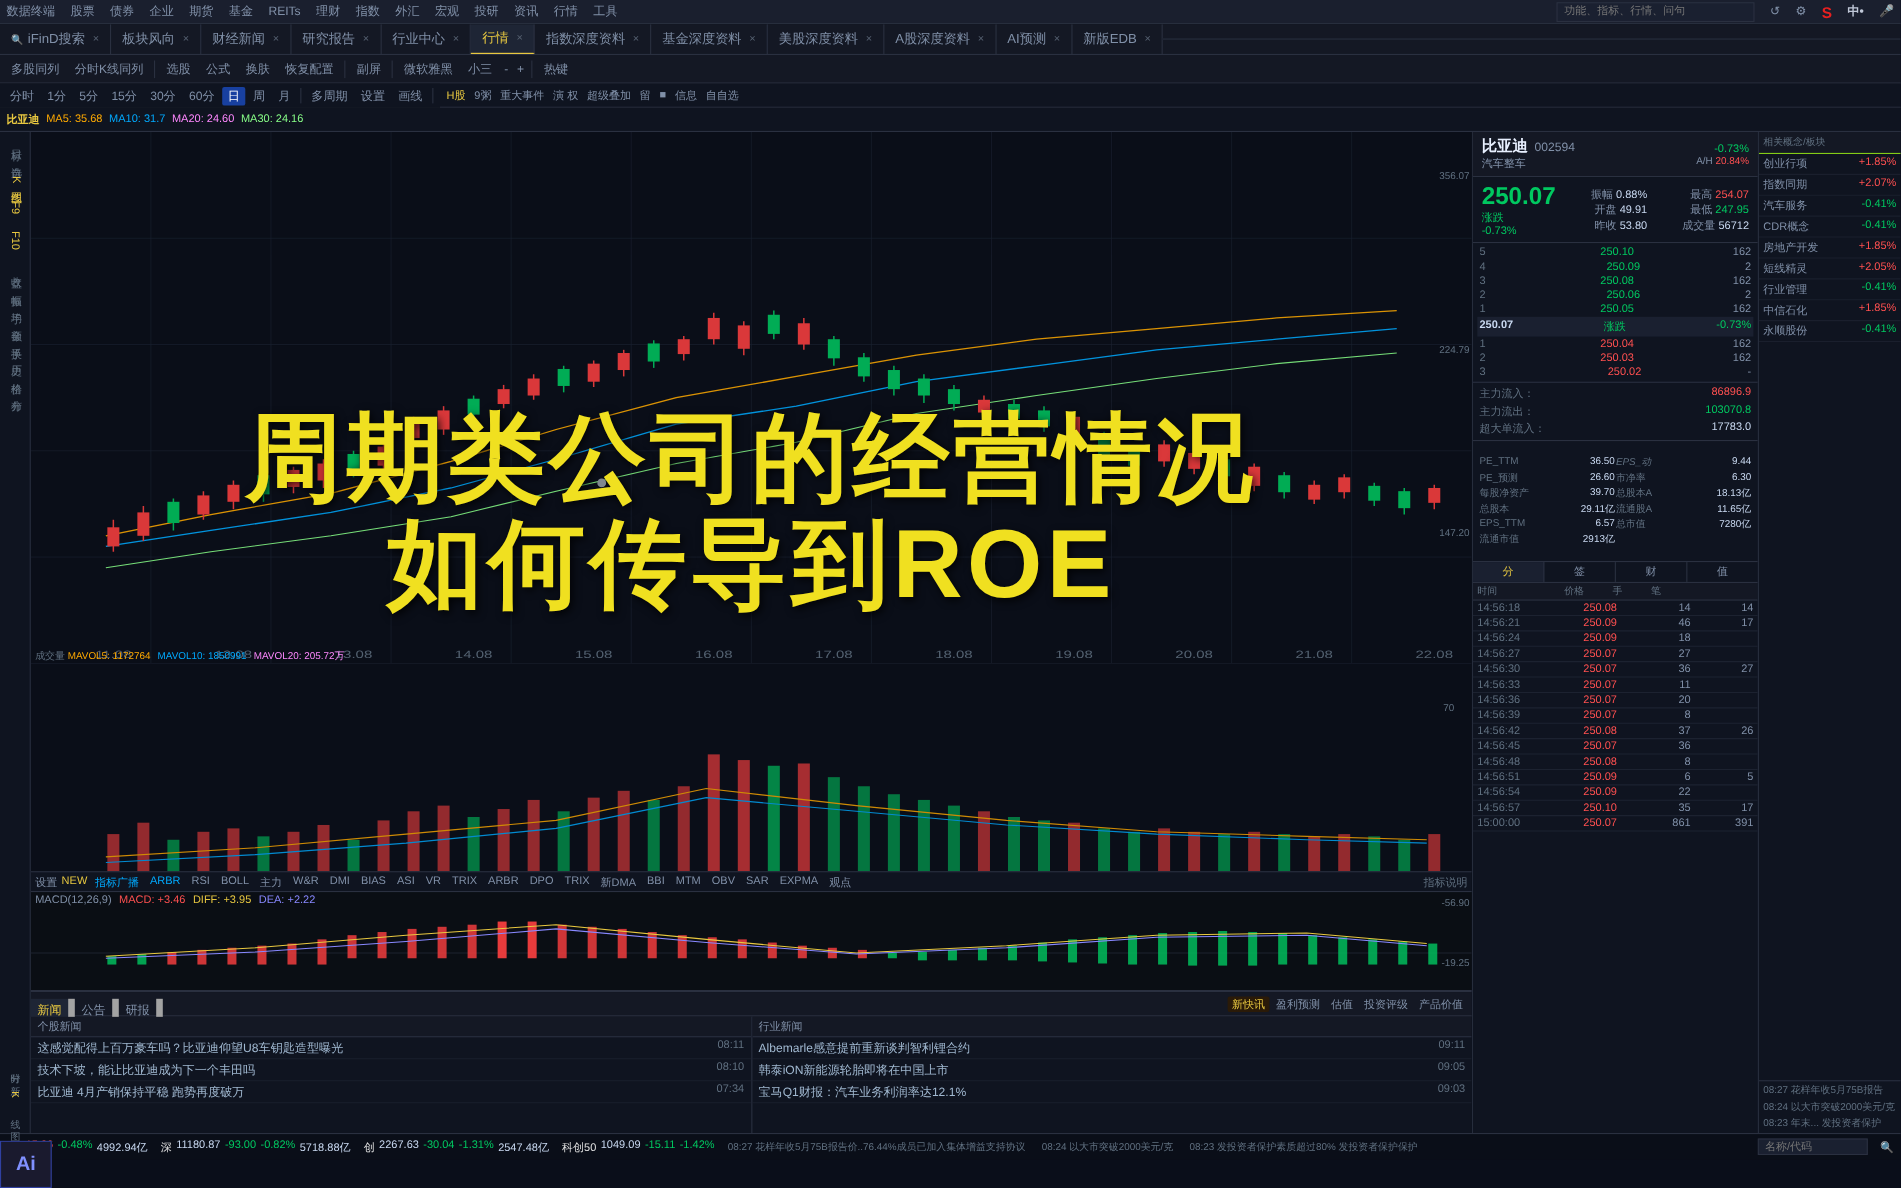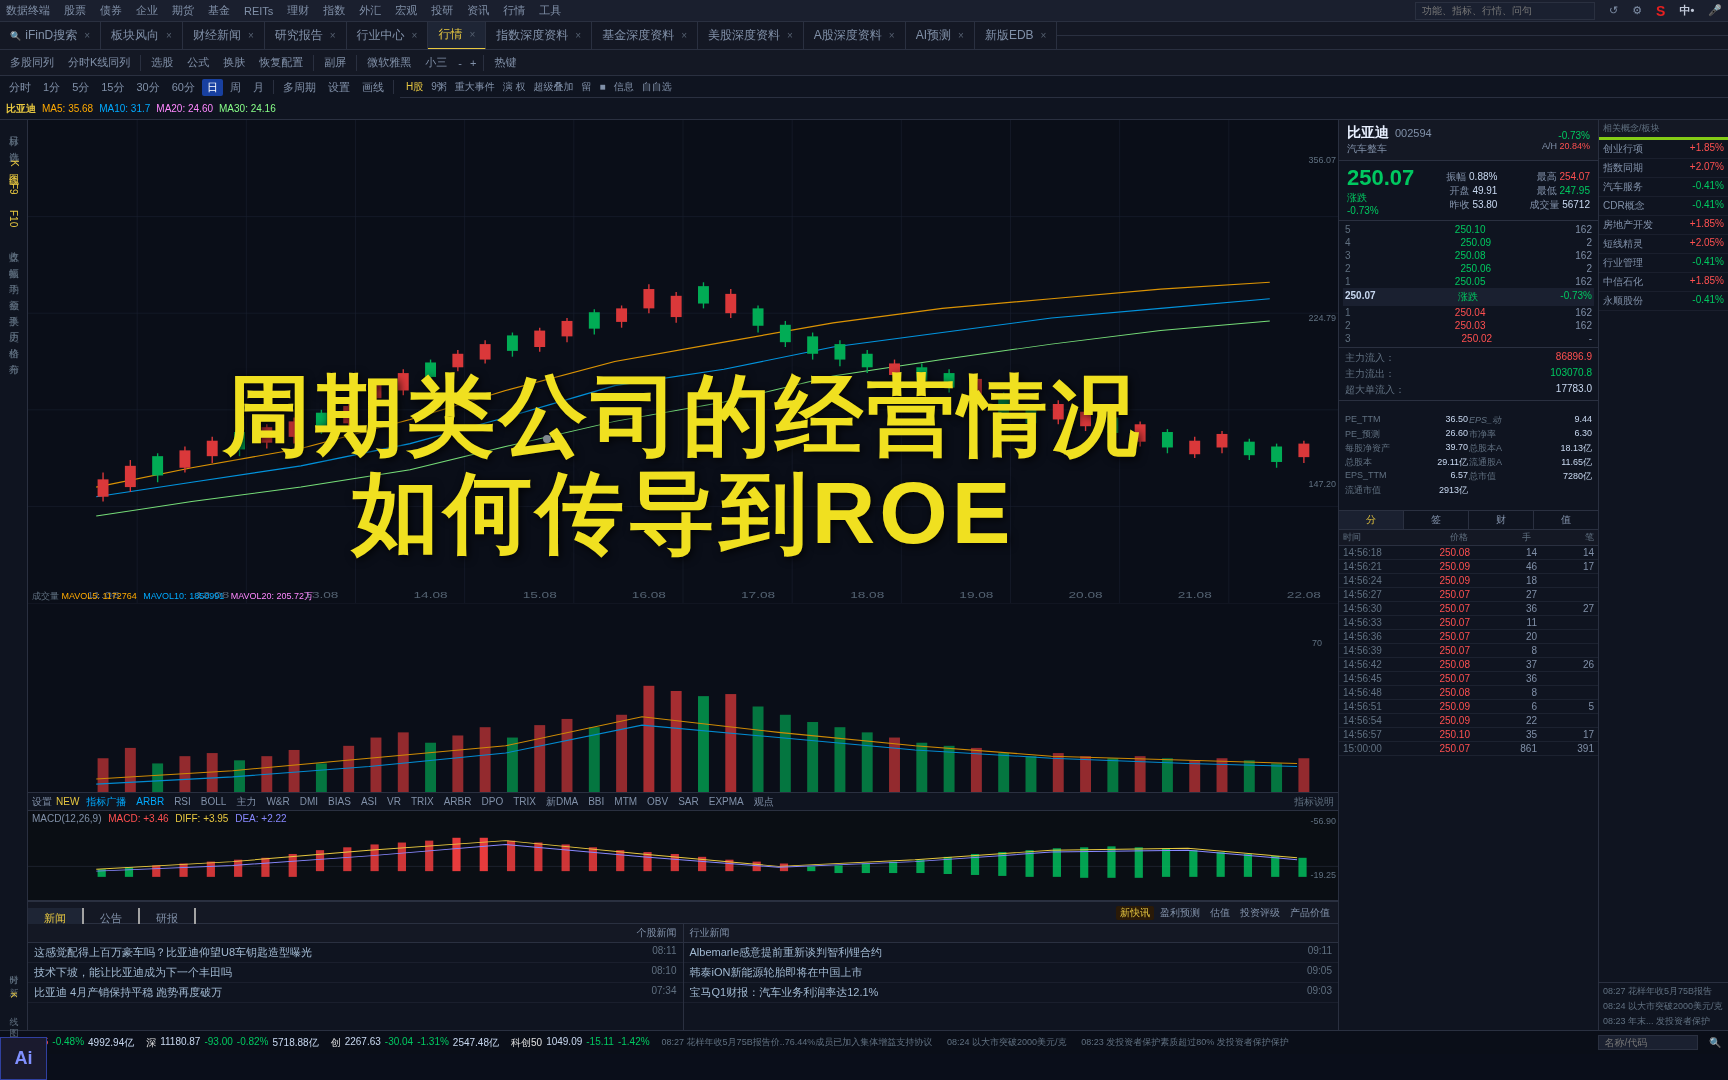--- a/index.html
+++ b/index.html
@@ -188,25 +188,25 @@
       display: flex;
       justify-content: space-between;
       padding: 2px 4px;
       border-bottom: 1px solid rgba(42,48,64,0.4);
       cursor: pointer;
     }
     .cat-name { color: #8090a8; }
     .cat-val { color: #ff5050; }
     .cat-val.green { color: #00c860; }
     .news-tab {
-      padding: 2px 16px;
+      padding: 2px 6px;
       cursor: pointer;
       font-size: 11px;
       color: #8090a8;
-      border-right: 2px solid #a3a3a3;
+      border-right: 6px solid #a3a3a3;
       height: 100%;
       display: flex;
       align-items: center;
       margin-top: 12px;
     }
     .news-tab.active { color: #e8c840; background: #1e2535; }
     .news-item {
       padding: 2px 6px;
       font-size: 11px;
       color: #a0b8d0;
@@ -753,21 +753,21 @@
           <span style="color:#e8c840;background:#2a1a08;border-radius:2px;padding:0 4px;font-size:10px;cursor:pointer;">新快讯</span>
           <span style="color:#8090a8;font-size:10px;cursor:pointer;padding:0 4px;">盈利预测</span>
           <span style="color:#8090a8;font-size:10px;cursor:pointer;padding:0 4px;">估值</span>
           <span style="color:#8090a8;font-size:10px;cursor:pointer;padding:0 4px;">投资评级</span>
           <span style="color:#8090a8;font-size:10px;cursor:pointer;padding:0 4px;">产品价值</span>
         </div>
       </div>
       <div style="display:flex;flex:1;overflow:hidden;">
 
         <div style="flex:1;border-right:1px solid #2a3040;overflow:hidden;">
-          <div style="background:#141824;padding:2px 6px;font-size:10px;color:#8090a8;display:flex;justify-content:flex-end;border-bottom:1px solid #2a3040;">
+          <div style="background:#141824;padding:2px 6px;font-size:10px;color:#8090a8;display:flex;justify-content:flex-start;border-bottom:1px solid #2a3040;">
             <span>个股新闻</span>
           </div>
           <div class="news-item">
             <span>这感觉配得上百万豪车吗？比亚迪仰望U8车钥匙造型曝光</span>
             <span class="news-time">08:11</span>
           </div>
           <div class="news-item">
             <span>技术下坡，能让比亚迪成为下一个丰田吗</span>
             <span class="news-time">08:10</span>
           </div>
@@ -950,21 +950,21 @@
 
     <div style="display:flex;height:20px;border-top:1px solid #2a3040;border-bottom:1px solid #2a3040;">
       <div style="flex:1;display:flex;align-items:center;justify-content:center;font-size:10px;color:#e8c840;background:#1a2030;cursor:pointer;border-right:1px solid #2a3040;">分</div>
       <div style="flex:1;display:flex;align-items:center;justify-content:center;font-size:10px;color:#8090a8;cursor:pointer;border-right:1px solid #2a3040;">签</div>
       <div style="flex:1;display:flex;align-items:center;justify-content:center;font-size:10px;color:#8090a8;cursor:pointer;border-right:1px solid #2a3040;">财</div>
       <div style="flex:1;display:flex;align-items:center;justify-content:center;font-size:10px;color:#8090a8;cursor:pointer;">值</div>
     </div>
 
     <div style="flex:1;overflow-y:auto;font-size:10px;">
 
-      <div style="display:flex;justify-content:space-between;padding:1px 4px;background:#141824;border-bottom:1px solid #2a3040;font-size:9px;color:#607080;">
+      <div style="display:flex;padding:1px 4px;background:#141824;border-bottom:1px solid #2a3040;font-size:9px;color:#607080;">
         <span style="width:52px;">时间</span>
         <span style="width:45px;text-align:right;">价格</span>
         <span style="width:35px;text-align:right;">手</span>
         <span style="width:35px;text-align:right;">笔</span>
       </div>
       <div class="tick-row">
         <span class="time">14:56:18</span>
         <span class="price" style="color:#ff5050;">250.08</span>
         <span class="vol">14</span>
         <span class="dir" style="color:#8090a8;">14</span>
@@ -1052,21 +1052,21 @@
         <span class="price" style="color:#ff5050;">250.07</span>
         <span class="vol">861</span>
         <span class="dir" style="color:#8090a8;">391</span>
       </div>
     </div>
 
   </div>
 
   <div style="width:130px;background:#0f1420;border-left:1px solid #2a3040;font-size:10px;overflow:hidden;display:flex;flex-direction:column;">
 
-    <div style="height:20px;background:#141824;border-bottom:3px solid #84cc16;display:flex;align-items:center;padding:0 4px;font-size:9px;color:#607080;">
+    <div style="height:20px;background:#141824;border-bottom:1px solid #84cc16;display:flex;align-items:center;padding:0 4px;font-size:9px;color:#607080;">
       <span>相关概念/板块</span>
     </div>
     <div class="cat-row">
       <span class="cat-name">创业行项</span>
       <span class="cat-val">+1.85%</span>
     </div>
     <div class="cat-row">
       <span class="cat-name">指数同期</span>
       <span class="cat-val">+2.07%</span>
     </div>

